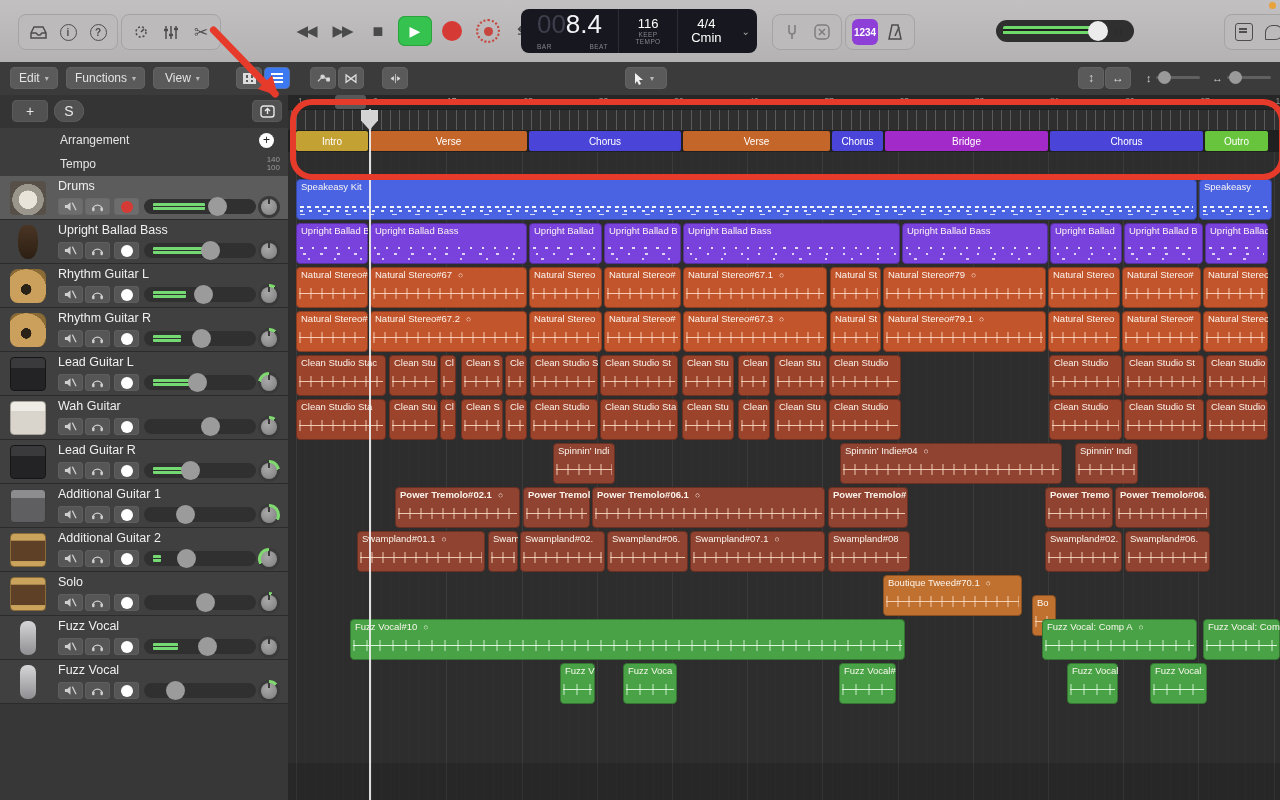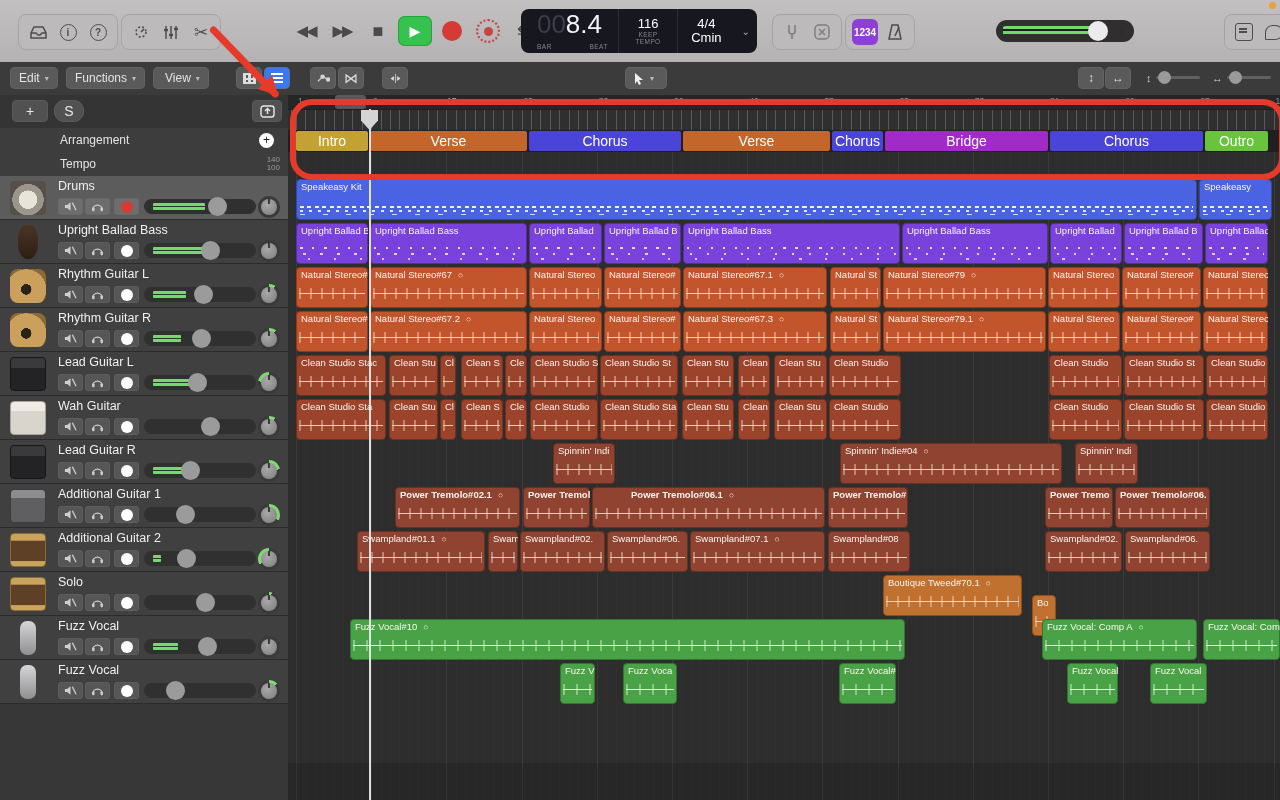--- a/index.html
+++ b/index.html
@@ -95,21 +95,21 @@
   .i-amptweed{background:linear-gradient(#caa35c 20%,#5d4026 21% 85%,#caa35c 86%);border:1px solid #8a6a35;box-sizing:border-box;}
   .i-mic{background:linear-gradient(#d6d6d8,#8f8f93);border-radius:7px;width:16px !important;margin-left:10px;}
   
   #timeline{position:absolute;left:288px;top:95px;width:992px;height:705px;background:#2d2d2d;overflow:hidden;}
   #ruler{position:absolute;left:0;top:0;width:992px;height:14px;background:#262626;}
   .tick{position:absolute;top:1px;font-size:8.5px;color:#8f8f8f;}
   #cyclepatch{position:absolute;left:47px;top:0;width:31px;height:14px;background:#585858;border-radius:3px;}
   #beatstrip{position:absolute;left:0;top:14px;width:992px;height:21px;background:#2f2f2f;border-top:1px solid #1f1f1f;border-bottom:1px solid #1f1f1f;
      background-image:repeating-linear-gradient(90deg,#5a5a5a 0 1px,transparent 1px 9.4px);background-position:8px 0;}
   #markers{position:absolute;left:0;top:35px;width:992px;height:22px;background:#202020;}
-  .marker{position:absolute;top:1px;height:20px;border-radius:2px;color:#fff;font-size:14px;display:flex;align-items:center;justify-content:center;overflow:hidden;white-space:nowrap;}
+  .marker{position:absolute;top:1px;height:20px;border-radius:2px;color:#fff;font-size:10px;display:flex;align-items:center;justify-content:center;overflow:hidden;white-space:nowrap;}
   #gridbody{position:absolute;left:0;top:57px;width:992px;height:648px;
      background-image:repeating-linear-gradient(90deg,rgba(255,255,255,.055) 0 1px,transparent 1px 75.2px),
                       repeating-linear-gradient(90deg,rgba(255,255,255,.016) 0 1px,transparent 1px 9.4px);
      background-position:8px 0,8px 0;}
   #belowtracks{position:absolute;left:0;top:611px;width:992px;height:37px;background:rgba(0,0,0,.12);}
   .lane{position:absolute;left:0;width:992px;height:44px;}
   .region{position:absolute;top:1px;height:41px;border-radius:4.5px;box-sizing:border-box;overflow:hidden;box-shadow:inset 0 0 0 1px rgba(0,0,0,.28);}
   .rlabel{display:block;padding:2px 0 0 5px;font-size:9.5px;color:rgba(255,250,244,.96);white-space:nowrap;}
   .loopmark{font-size:8.5px;margin-left:6px;opacity:.9;}
   .wave{position:absolute;left:3px;right:3px;bottom:9px;height:11px;
@@ -925,21 +925,21 @@
           </div>
           <div class="lane" style="top: 334px; font-weight: bold;">
             <div class="region" style="left: 107px; width: 125px; background: rgb(143, 67, 48);">
     <span class="rlabel">Power Tremolo#02.1<span class="loopmark">○</span></span>
     <div class="wave"></div>
   </div>
             <div class="region" style="left: 235px; width: 67px; background: rgb(143, 67, 48);">
     <span class="rlabel">Power Tremol</span>
     <div class="wave"></div>
   </div>
-            <div class="region" style="left: 304px; width: 233px; background: rgb(143, 67, 48); padding-left: 34px;">
+            <div class="region" style="left: 304px; width: 233px; background: rgb(143, 67, 48);">
     <span class="rlabel">Power Tremolo#06.1<span class="loopmark">○</span></span>
     <div class="wave"></div>
   </div>
             <div class="region" style="left: 540px; width: 80px; background: rgb(143, 67, 48);">
     <span class="rlabel">Power Tremolo#</span>
     <div class="wave"></div>
   </div>
             <div class="region" style="left: 757px; width: 68px; background: rgb(143, 67, 48);">
     <span class="rlabel">Power Tremo</span>
     <div class="wave"></div>

